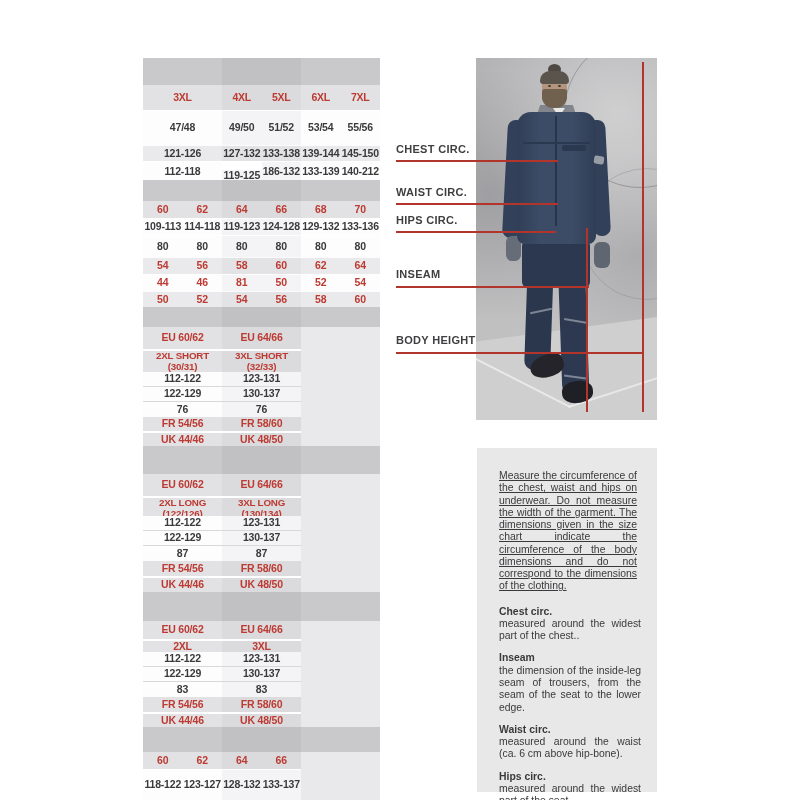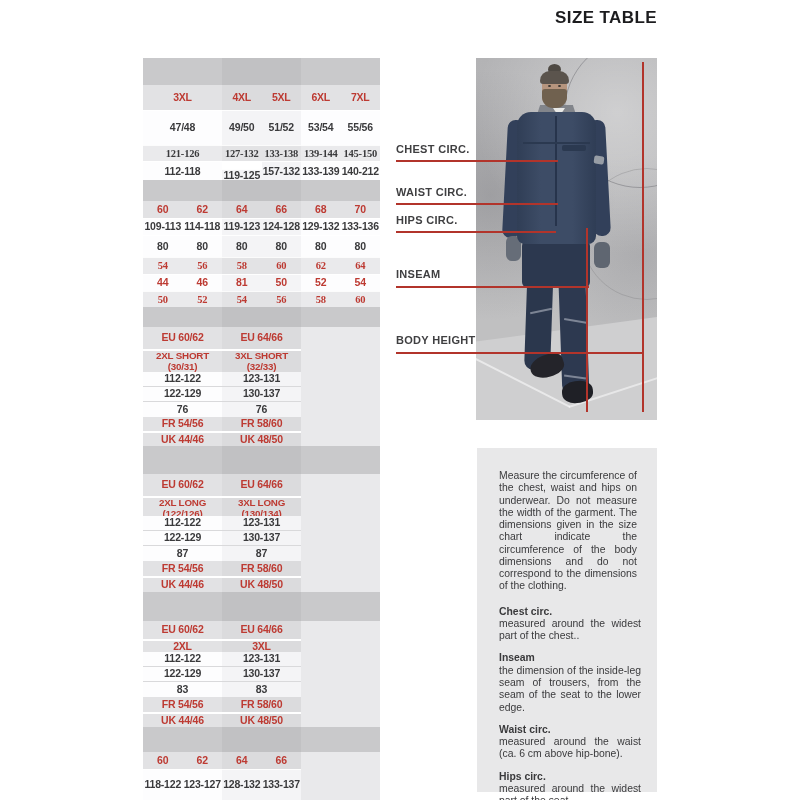--- a/index.html
+++ b/index.html
@@ -8,21 +8,21 @@
 
   
   #size-table{position:absolute;left:143px;top:58px;width:237px;}
   .trow{display:grid;grid-template-columns:repeat(6,1fr);width:100%;}
   .c{display:flex;flex-direction:column;align-items:center;justify-content:center;
      text-align:center;font-size:10.5px;font-weight:600;color:#3a3a3c;line-height:1.12;
      letter-spacing:-0.2px;box-sizing:border-box;white-space:nowrap;overflow:visible;}
   .c.red{color:#bd3a32;}
   .bg-dark{background:#c9c9cb;} .bg-dark.mid{background:#c1c1c3;}
   .bg-label{background:#e2e2e4;} .bg-label.mid{background:#dbdbdd;}
-  .bg-alt{background:#eaeaec;font-family:Liberation Serif, serif;} .bg-alt.mid{background:#e3e3e5;}
+  .bg-alt{background:#eaeaec;} .bg-alt.mid{background:#e3e3e5;}
   .bg-white{background:#fdfdfe;} .bg-white.mid{background:#f4f4f6;}
   .bg-egray{background:#e9e9eb;}
   .hl{border-top:1px solid rgba(255,255,255,.85);}
   .wlc{border-top:2px solid #ffffff;}
   .gl{border-bottom:1px solid #d9d9db;}
   .small{font-size:9.8px;}
 
   
   #title{position:absolute;left:466px;top:8px;width:191px;text-align:right;
          font-size:17px;font-weight:800;letter-spacing:.4px;color:#1c1c1e;}
@@ -84,31 +84,30 @@
   #ln-inseam{left:396px;top:286px;width:193px;}
   #ln-body{left:396px;top:352px;width:247px;}
   .rvline{position:absolute;width:1.5px;background:#b2342b;z-index:5;}
   #vl-body{left:642px;top:62px;height:350px;}
   #vl-inseam{left:586px;top:228px;height:184px;}
 
   
   #info-panel{position:absolute;left:477px;top:448px;width:180px;height:344px;
               background:#e8e8e9;box-sizing:border-box;padding:22px 16px 0 22px;
               color:#3a3a3c;font-size:10.4px;line-height:1.18;}
-  #info-panel p{margin:0 4px 13px 0;text-align:justify;}
+  #info-panel p{margin:0 4px 13px 0;text-align:justify;text-decoration:underline;}
   .defblock{margin-bottom:10px;}
   .term{font-weight:700;}
   .definition{text-align:justify;}
 </style>
 </head>
 <body>
 
 <div id="page">
 
-  <div id="title">SIZE TABLE</div>
 
   <div id="size-table">
       <div class="trow" style="height: 27px;">
         <div class="c bg-dark" style="grid-column: 1 / span 2;"></div>
         <div class="c bg-dark mid" style="grid-column: 3 / span 2;"></div>
         <div class="c bg-dark" style="grid-column: 5 / span 2;"></div>
       </div>
       <div class="trow" style="height: 25px;">
         <div class="c bg-label red" style="grid-column: 1 / span 2;">
           <span>3XL</span>
@@ -161,21 +160,21 @@
         </div>
       </div>
       <div class="trow" style="height: 19px;">
         <div class="c bg-white hl" style="grid-column: 1 / span 2;">
           <span>112-118</span>
         </div>
         <div class="c bg-white mid hl" style="grid-column: 3 / span 1; margin-top: 8px;">
           <span>119-125</span>
         </div>
         <div class="c bg-white mid hl" style="grid-column: 4 / span 1;">
-          <span>157-132</span>
+          <span>186-132</span>
         </div>
         <div class="c bg-white hl" style="grid-column: 5 / span 1;">
           <span>133-139</span>
         </div>
         <div class="c bg-white hl" style="grid-column: 6 / span 1;">
           <span>140-212</span>
         </div>
       </div>
       <div class="trow" style="height: 21px;">
         <div class="c bg-dark" style="grid-column: 1 / span 2;"></div>

